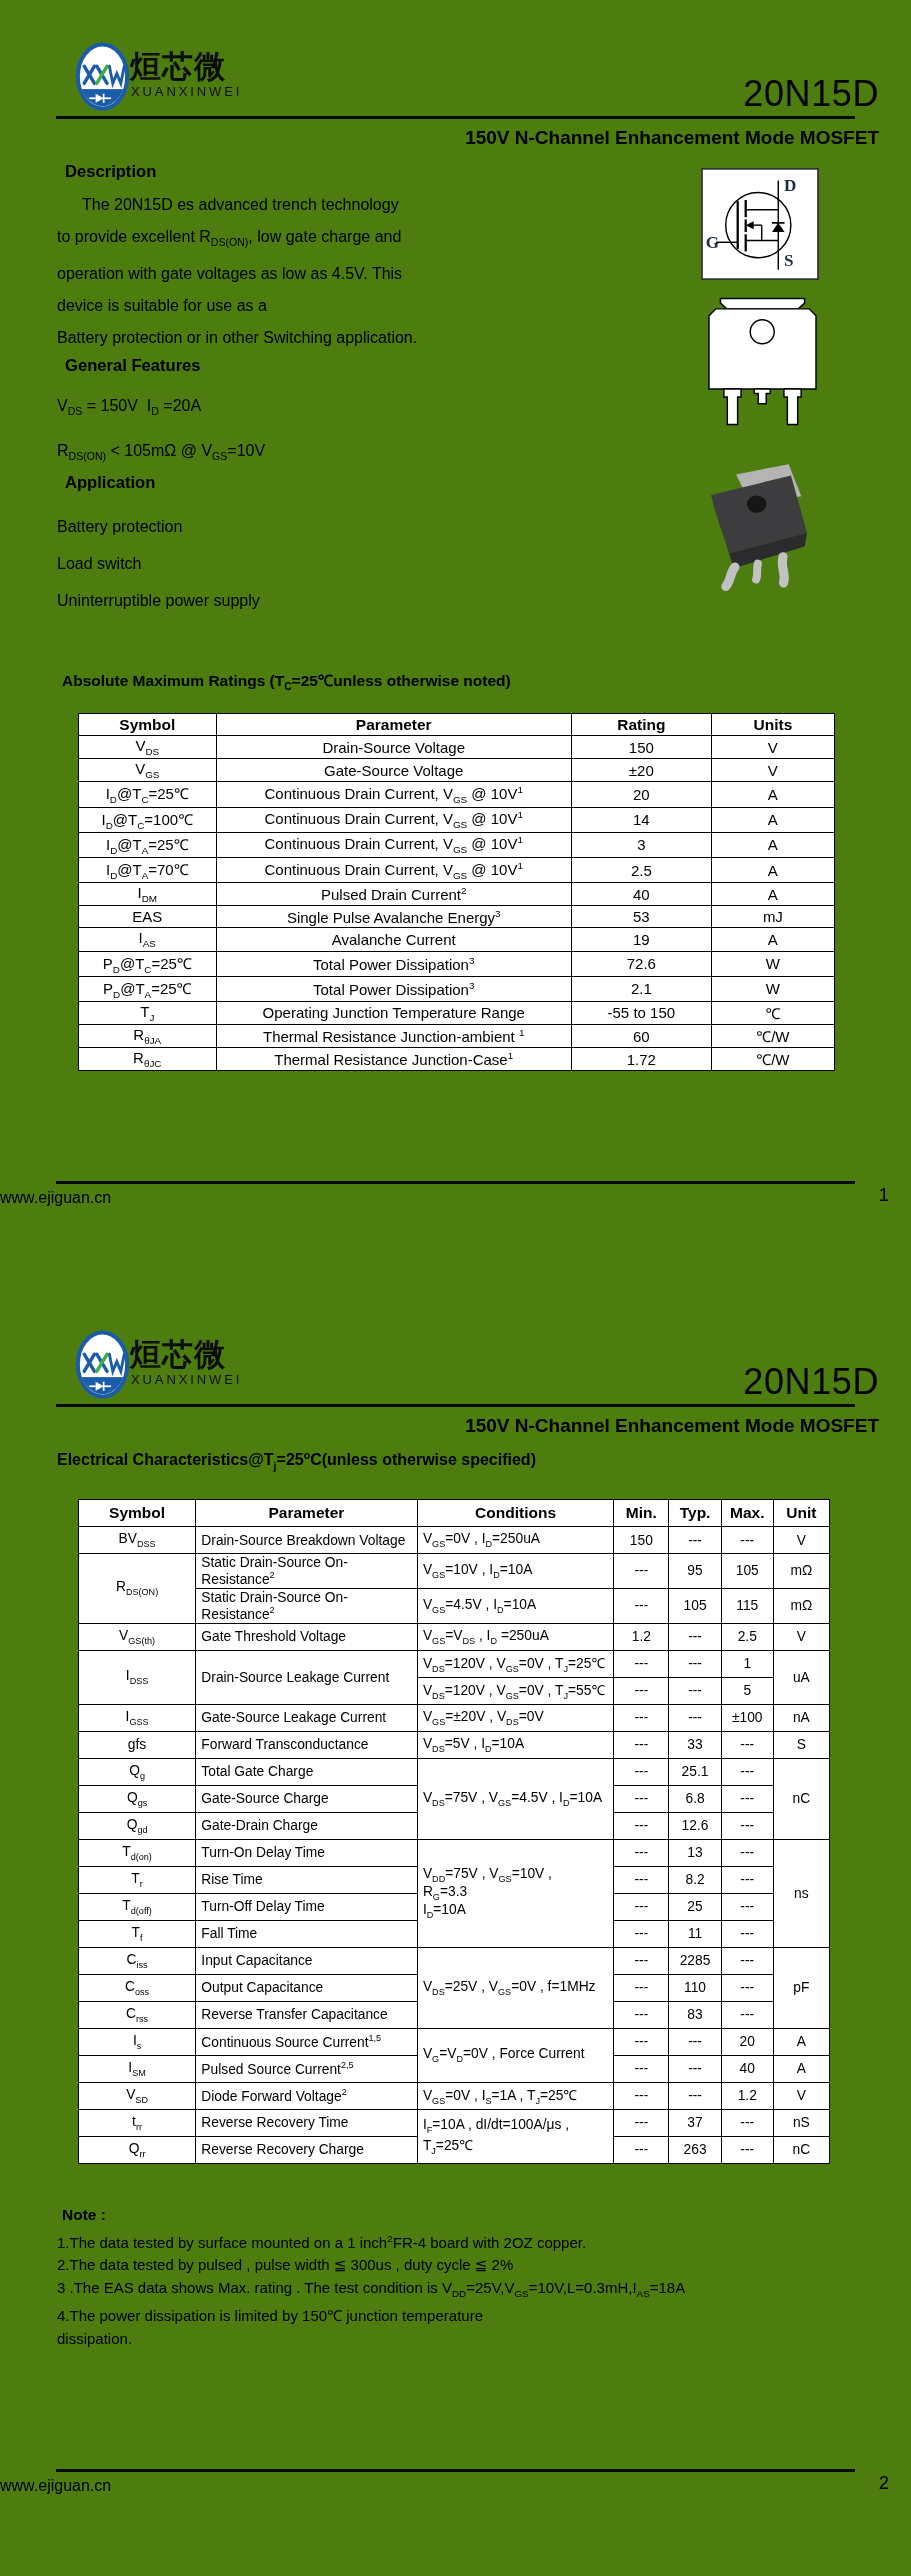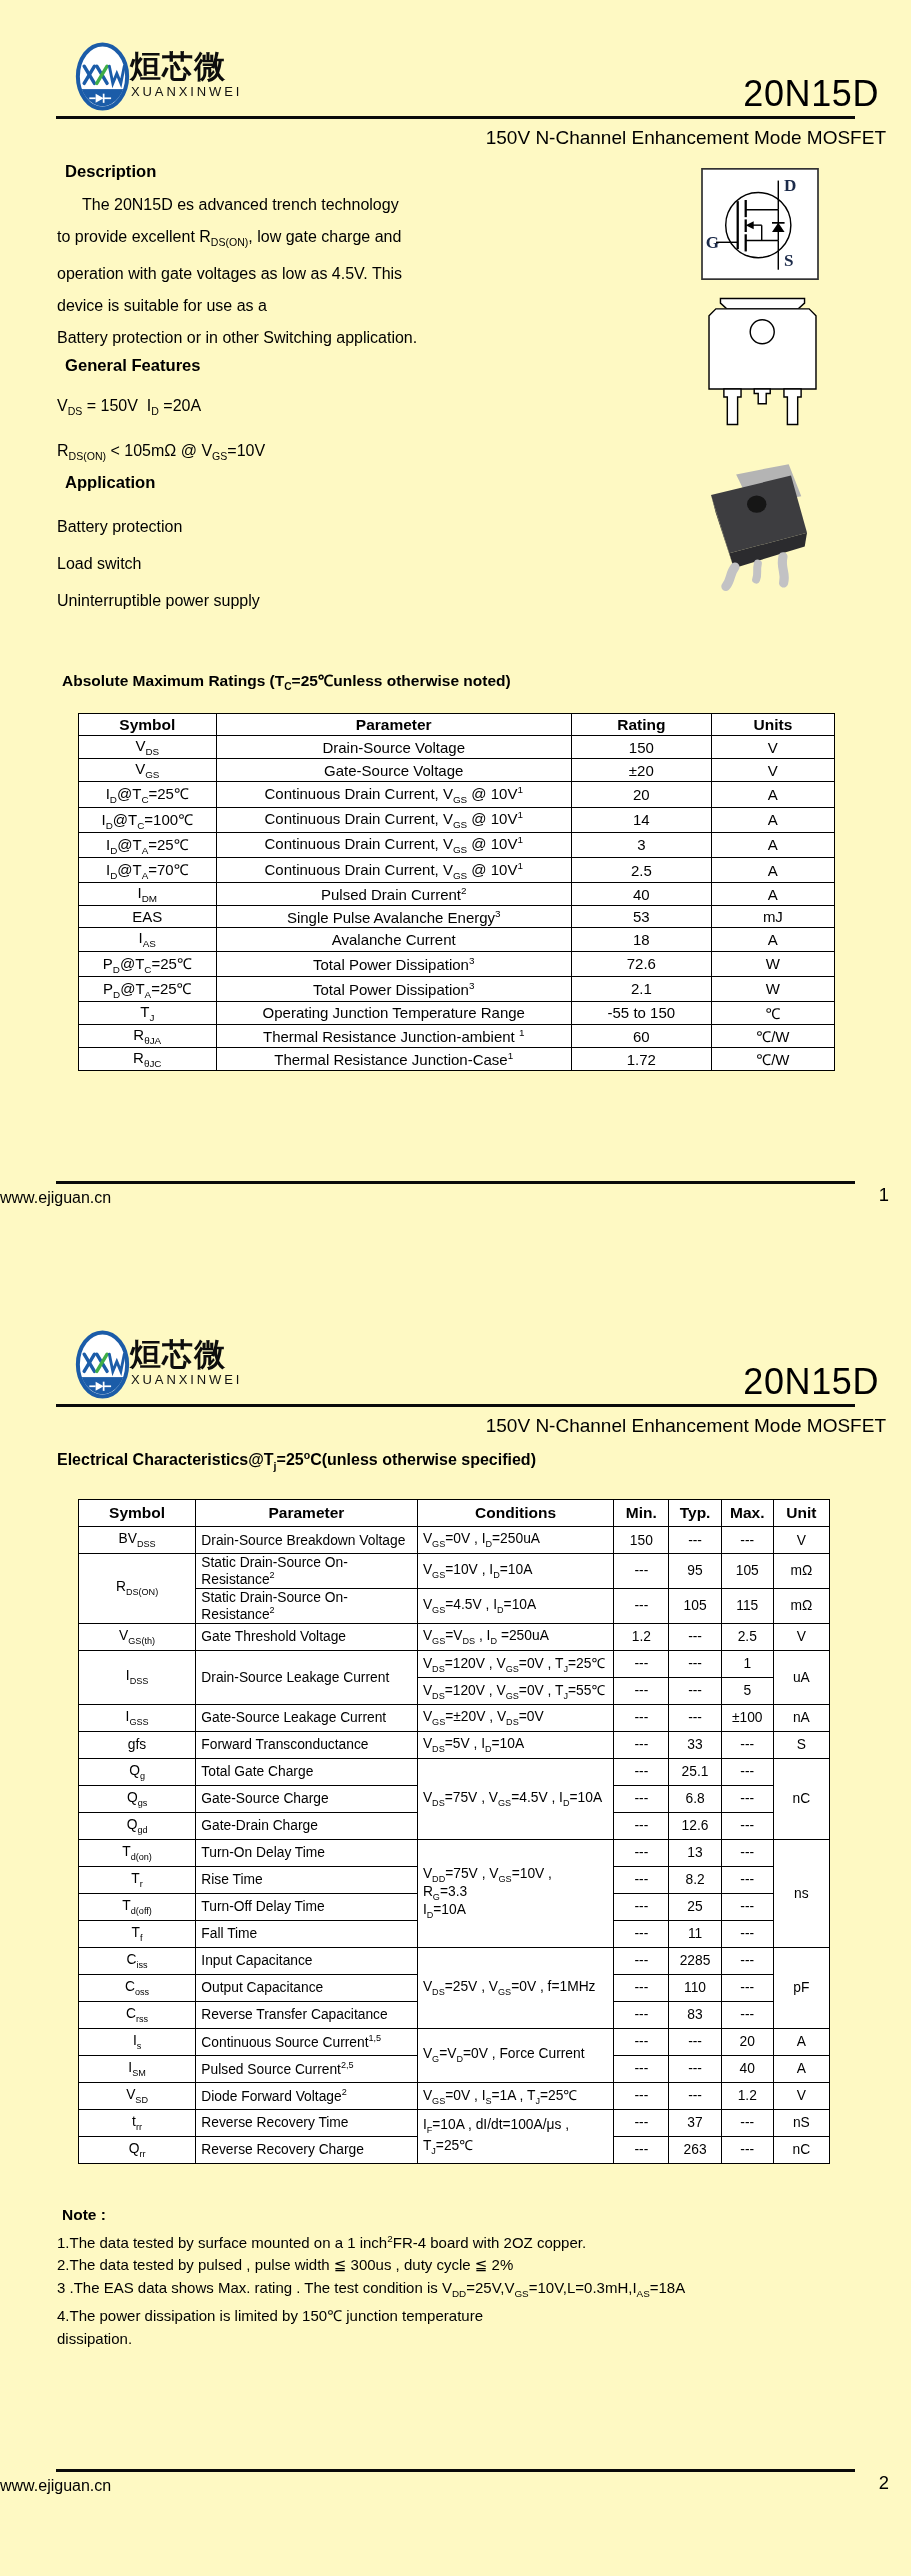--- a/index.html
+++ b/index.html
@@ -1,30 +1,30 @@
 <!DOCTYPE html>
 <html style="font-size:9.2px"><head>
 <meta charset="utf-8">
 <style>
   * { margin:0; padding:0; box-sizing:border-box; }
   html,body { background:#ffffff; }
   body {
     width:911px; height:2576px; position:relative;
     font-family:"Liberation Sans", sans-serif; color:#000;
   }
-  .page { position:absolute; left:0; width:911px; height:1288px; background:#fef9c3; overflow:hidden; }
+  .page { position:absolute; left:0; width:911px; height:1288px; background:#4d7c0f; overflow:hidden; }
   #page1 { top:0; }
   #page2 { top:1288px; }
 
   
   .brand-zh { position:absolute; left:130px; top:46px; font-size:31px; font-weight:bold; letter-spacing:1.1px; color:#0d0d0d; }
   .brand-en { position:absolute; left:131px; top:84px; font-size:13px; letter-spacing:2.9px; color:#111; }
   .part-number { position:absolute; right:32px; top:73px; font-size:36px; font-weight:normal; letter-spacing:0.6px; }
   .header-rule { position:absolute; left:56px; top:116px; width:799px; height:3.4px; background:#0a0a0a; }
-  .subtitle { position:absolute; right:25px; top:127px; font-size:19px; font-weight:normal; }
+  .subtitle { position:absolute; right:32px; top:127px; font-size:19px; font-weight:bold; }
 
   
   .sec-heading { position:absolute; font-size:16.6px; font-weight:bold;text-align:center; }
   .desc-lines { position:absolute; left:57px; top:189px; width:436px; font-size:16px; line-height:32px; }
   .desc-lines .line:first-child { text-indent:25px; }
   .gf-lines   { position:absolute; left:57px; top:386px; width:436px; font-size:16px; line-height:40px; }
   .app-lines  { position:absolute; left:57px; top:508px; width:436px; font-size:16px; line-height:37px; }
   .abs-heading { left:62px; top:669px; font-size:15.5px; }
 
   
@@ -222,21 +222,21 @@
         </tr>
         <tr>
           <td>EAS</td>
           <td>Single Pulse Avalanche Energy<sup>3</sup></td>
           <td>53</td>
           <td>mJ</td>
         </tr>
         <tr>
           <td>I<sub>AS</sub></td>
           <td>Avalanche Current</td>
-          <td>18</td>
+          <td>19</td>
           <td>A</td>
         </tr>
         <tr>
           <td>P<sub>D</sub>@T<sub>C</sub>=25℃</td>
           <td>Total Power Dissipation<sup>3</sup></td>
           <td>72.6</td>
           <td>W</td>
         </tr>
         <tr>
           <td>P<sub>D</sub>@T<sub>A</sub>=25℃</td>

